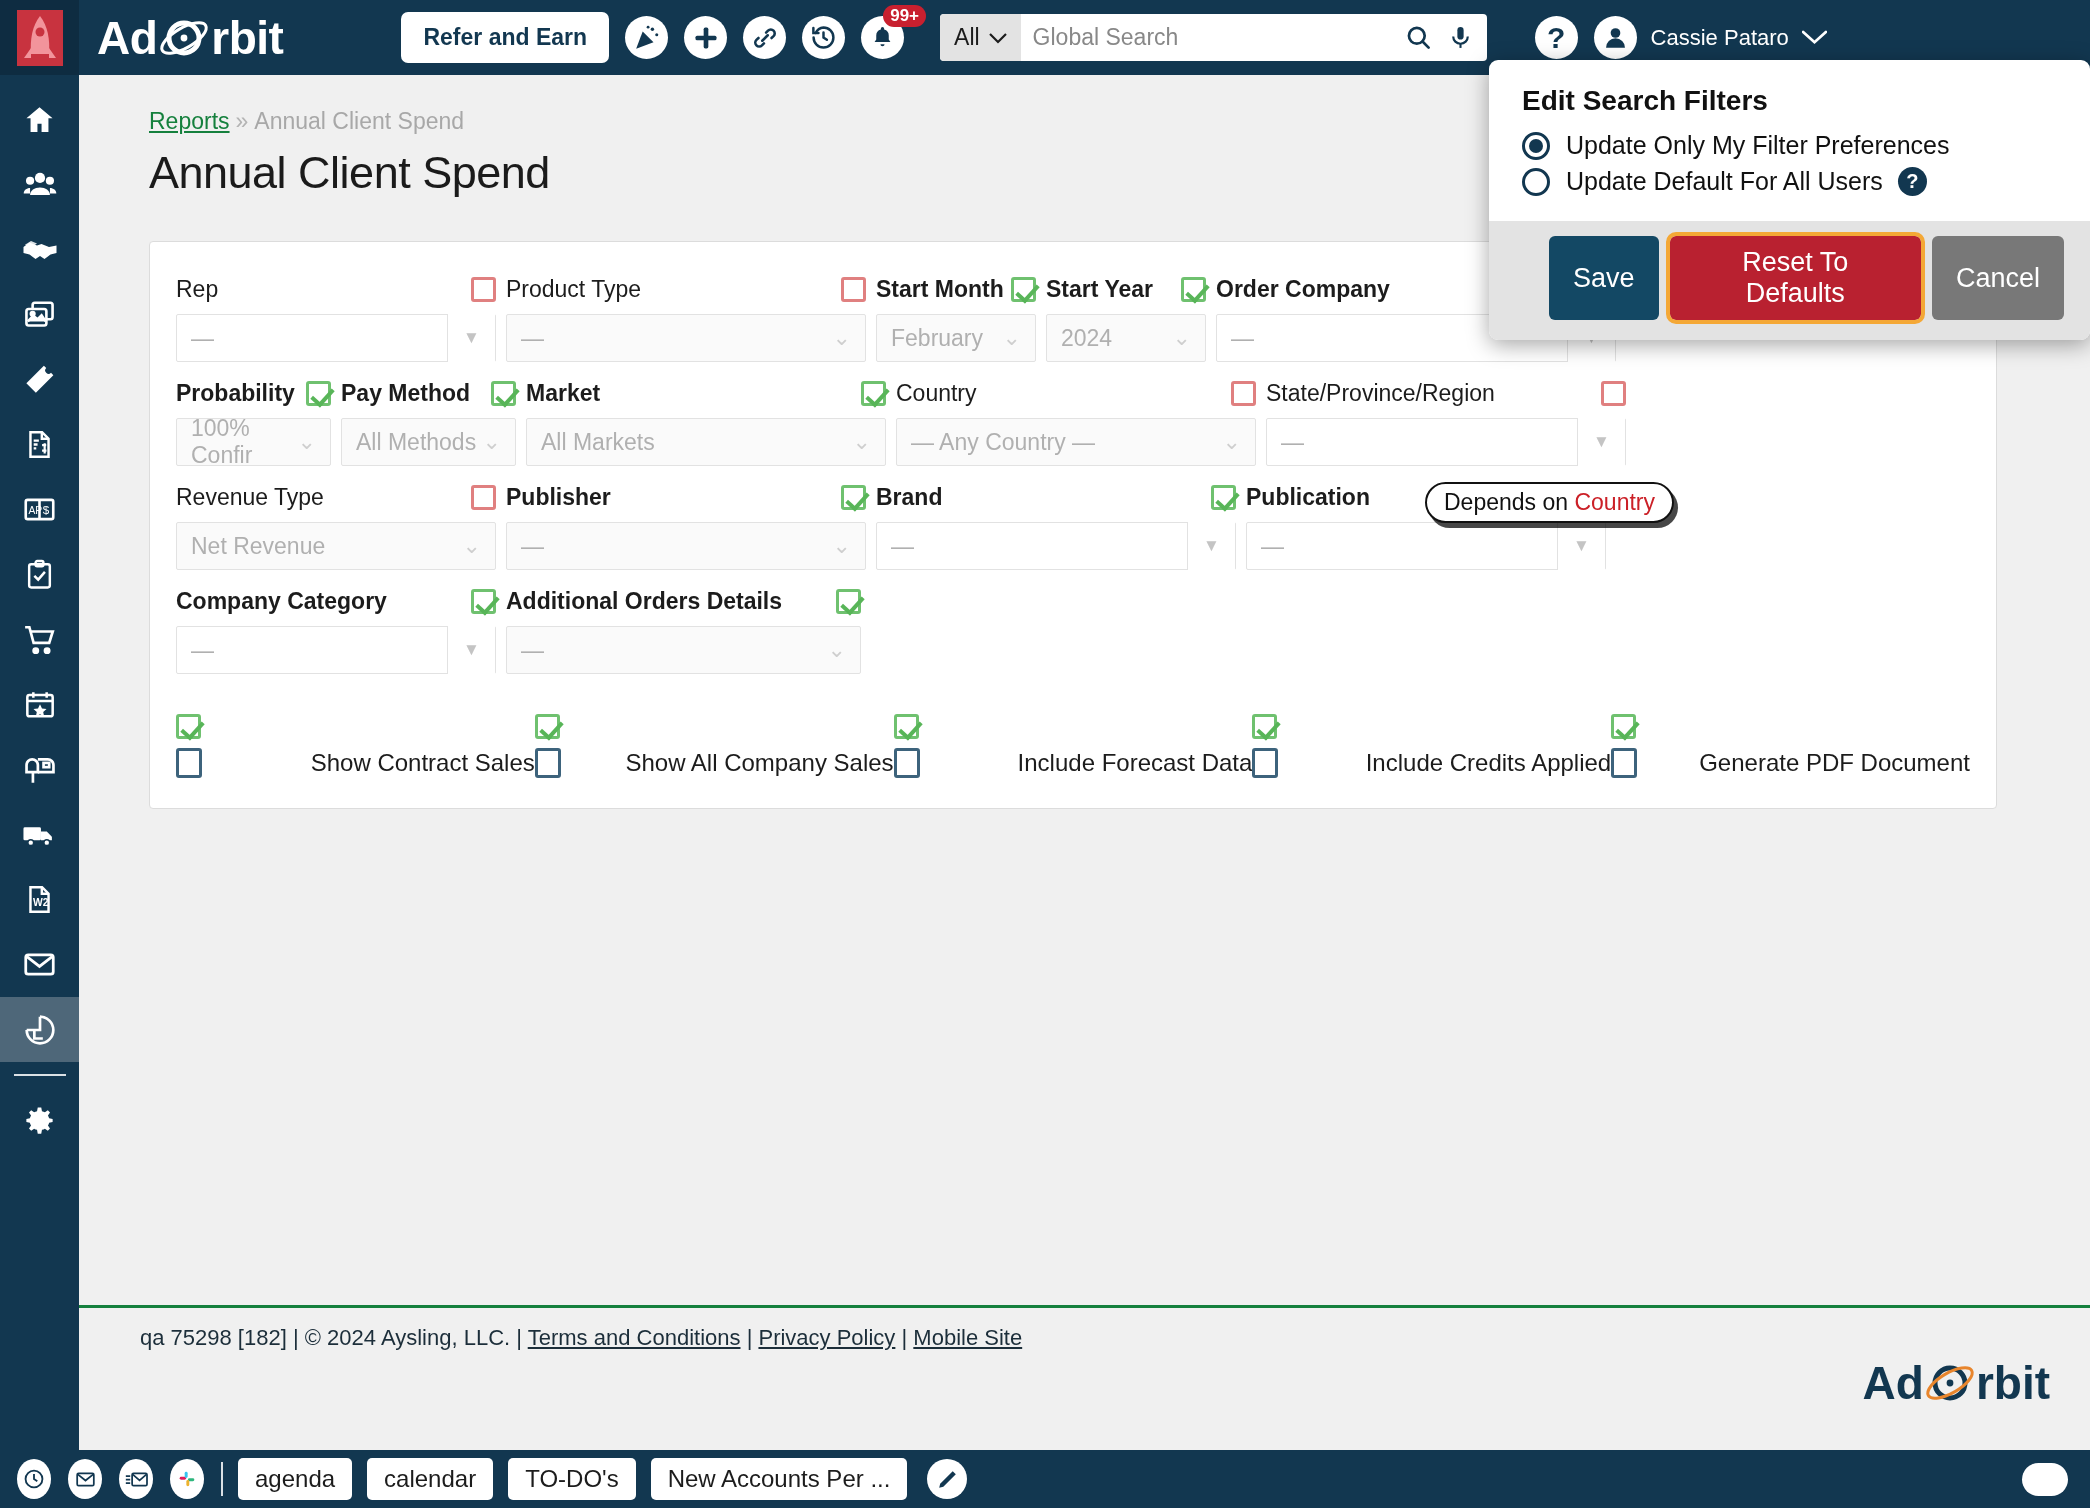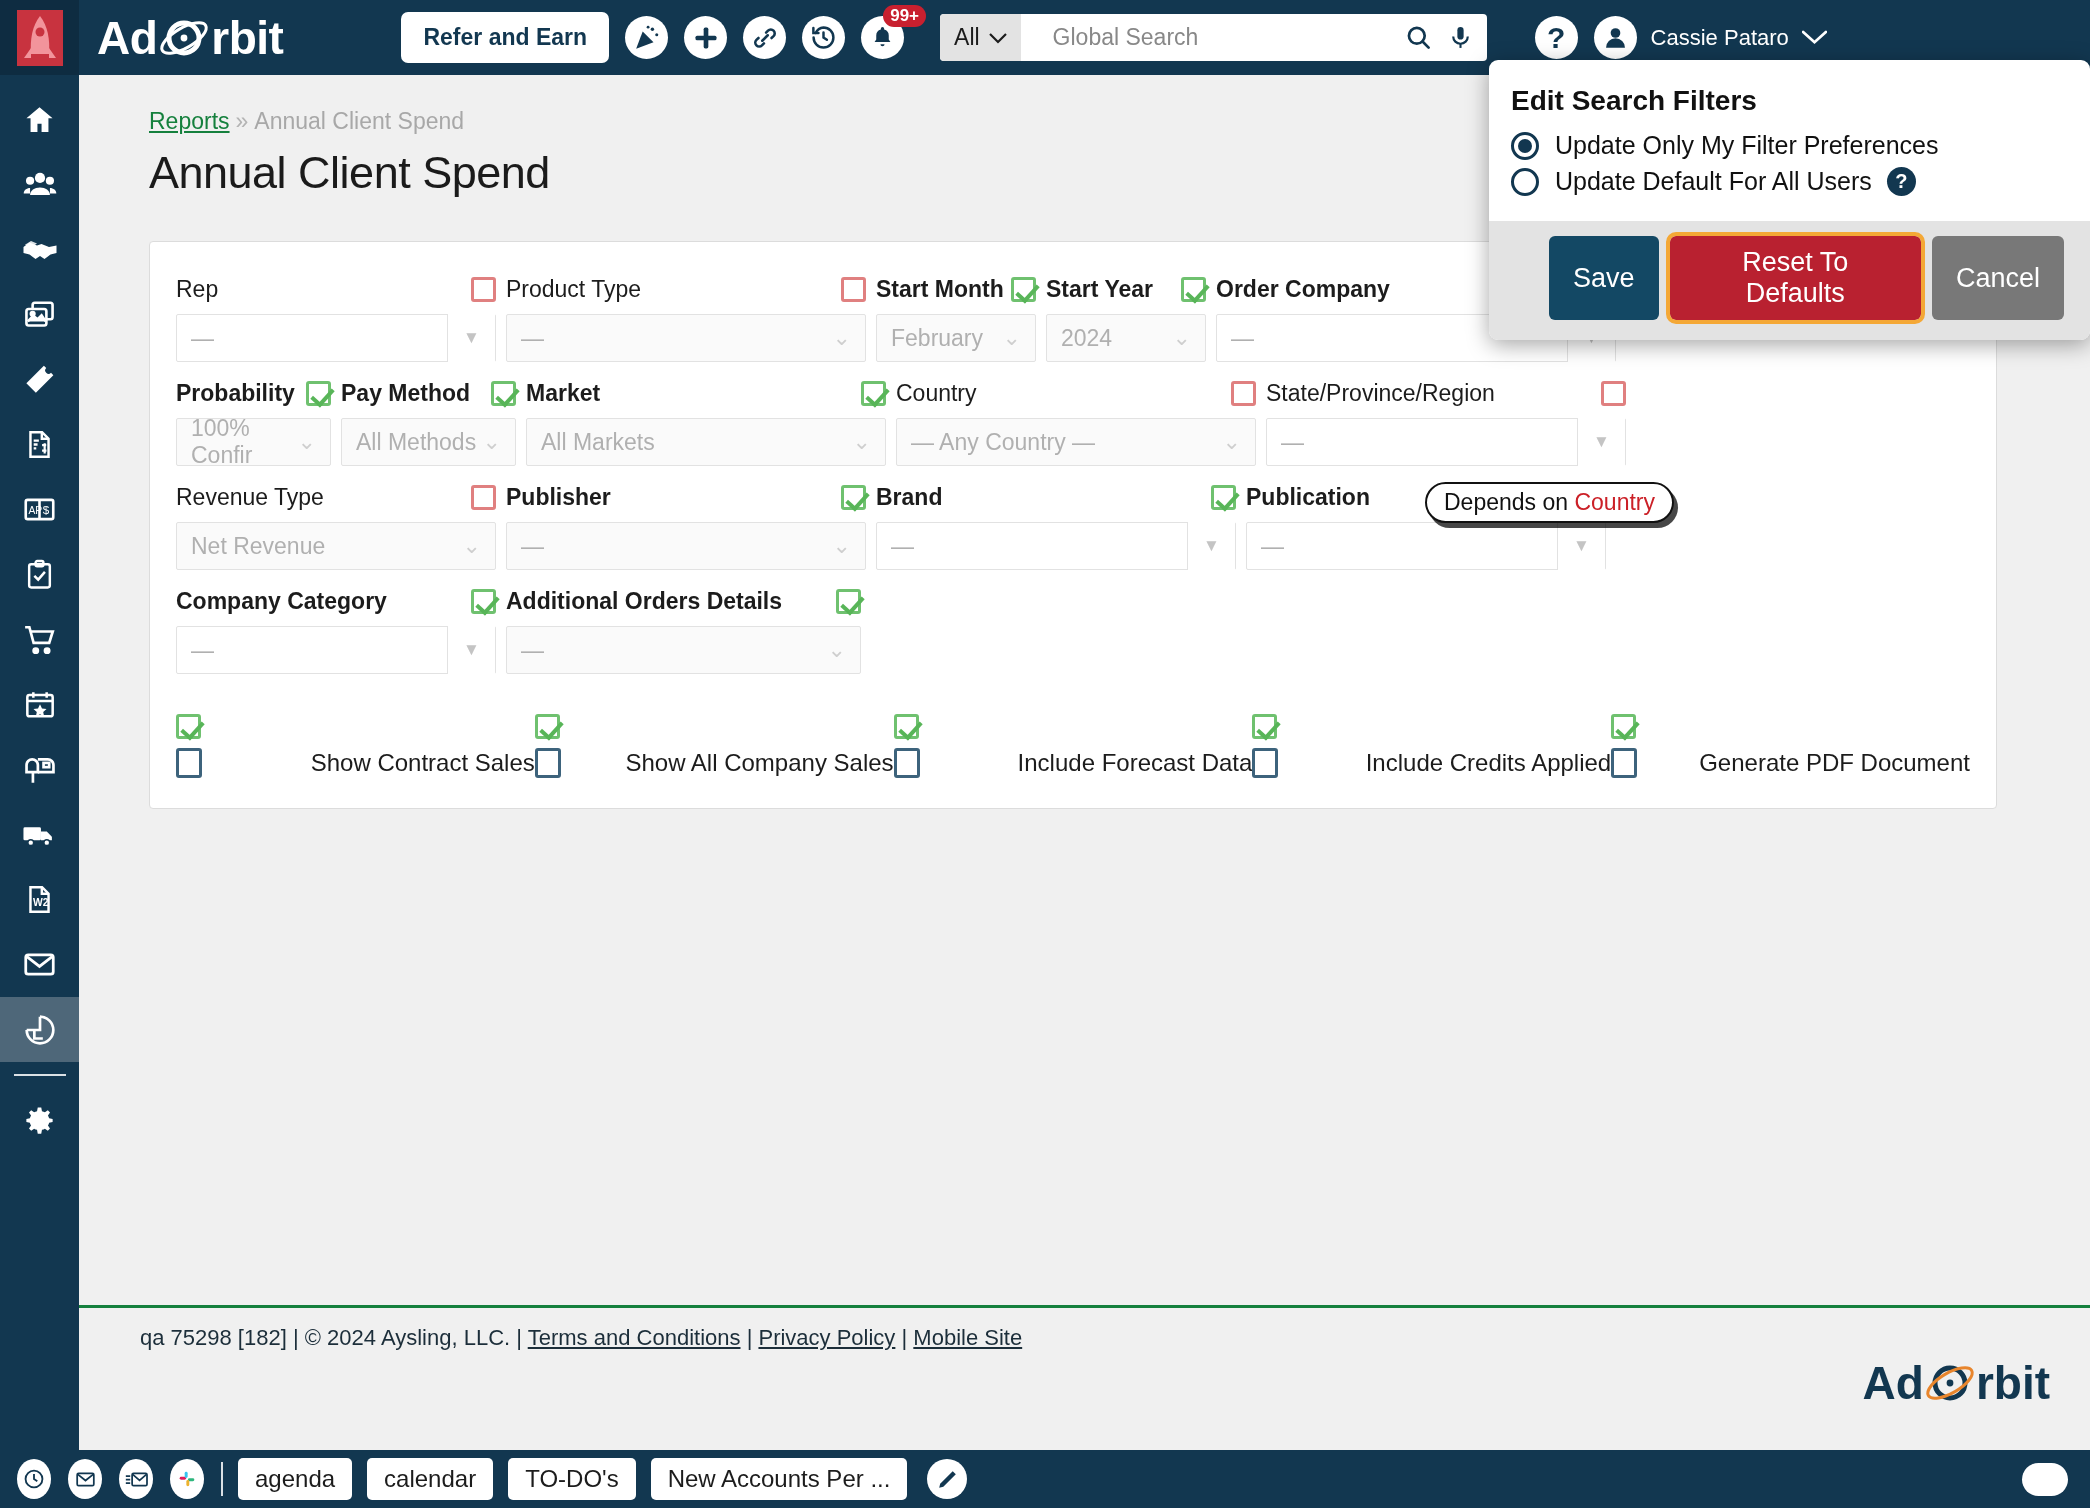--- a/index.html
+++ b/index.html
@@ -28,21 +28,21 @@
     width:43px; height:43px; border-radius:50%; background:#fff; color:#123750;
     display:inline-flex; align-items:center; justify-content:center; margin-left:16px;
     position:relative; cursor:pointer; flex:0 0 auto;
   }
   .badge99{
     position:absolute; top:-11px; right:-22px; background:#c8202f; color:#fff;
     font-size:17px; font-weight:bold; border-radius:16px; padding:2px 7px; line-height:1.05;
   }
   .searchwrap{ margin-left:36px; display:flex; align-items:center; height:47px; background:#fff; border-radius:4px; overflow:hidden;}
   .search-scope{ background:#e3e3e3; color:#1c1c1c; font-size:23px; padding:0 14px; height:47px; display:flex; align-items:center; gap:9px; cursor:pointer;}
-  .search-input{ border:none; outline:none; width:370px; height:47px; font-size:23px; color:#555; padding:0 32px; font-family:"Liberation Sans", sans-serif;}
+  .search-input{ border:none; outline:none; width:370px; height:47px; font-size:23px; color:#555; padding:0 12px; font-family:"Liberation Sans", sans-serif;}
   .search-input::placeholder{ color:#888; }
   .search-icos{ display:flex; align-items:center; gap:16px; padding:0 14px; color:#123750;}
   .help-ic{ margin-left:48px; }
   .userbox{ display:flex; align-items:center; margin-left:16px; color:#fff; font-size:22px; cursor:pointer;}
   .avatar{ width:43px; height:43px; border-radius:50%; background:#fff; display:flex; align-items:center; justify-content:center; color:#123750; margin-right:14px;}
 
   
   #sidebar{
     position:absolute; top:75px; left:0; width:79px; height:1433px;
     background:#123750; z-index:30; padding-top:12px;
@@ -98,21 +98,21 @@
     padding:5px 17px; font-size:23px; color:#111; white-space:nowrap;
     box-shadow:4px 5px 0 rgba(0,0,0,.72); z-index:25;
   }
   .tooltip .red{ color:#cb2027; }
 
   
   #popup{
     position:absolute; top:60px; left:1489px; width:601px; background:#fff;
     border-radius:9px; box-shadow:0 5px 22px rgba(0,0,0,.35); z-index:60; overflow:hidden;
   }
-  .pop-body{ padding:25px 26px 18px 22px; }
+  .pop-body{ padding:25px 26px 18px 22px;margin-left:11px; }
   .pop-title{ font-size:28px; font-weight:bold; color:#111; margin-bottom:14px;}
   .radio-line{ display:flex; align-items:center; font-size:25px; color:#111; margin-bottom:7px; cursor:pointer;}
   .radio{ width:28px; height:28px; border-radius:50%; border:3px solid #123750; margin-right:16px; background:#fff; flex:0 0 auto; position:relative;}
   .radio.on::after{ content:""; position:absolute; left:4px; top:4px; width:14px; height:14px; border-radius:50%; background:#123750;}
   .qmark{ width:29px; height:29px; border-radius:50%; background:#123750; color:#fff; font-size:20px; font-weight:bold;
           display:inline-flex; align-items:center; justify-content:center; margin-left:15px; cursor:pointer;}
   .pop-foot{ background:#e3e3e3; padding:15px 26px 20px 60px; display:flex; gap:11px; }
   .pbtn{ border:none; border-radius:6px; color:#fff; font-size:27px; padding:11px 24px; cursor:pointer; font-family:"Liberation Sans", sans-serif;}
   .pbtn.save{ background:#134864; }
   .pbtn.reset{ background:#b92130; outline:4px solid #f4a836; }

